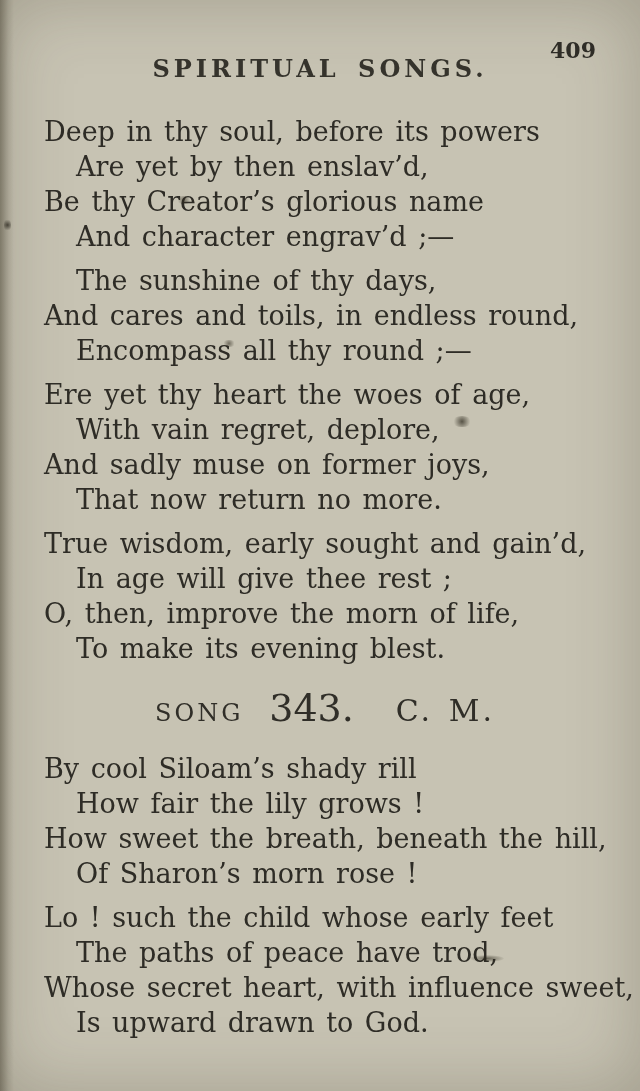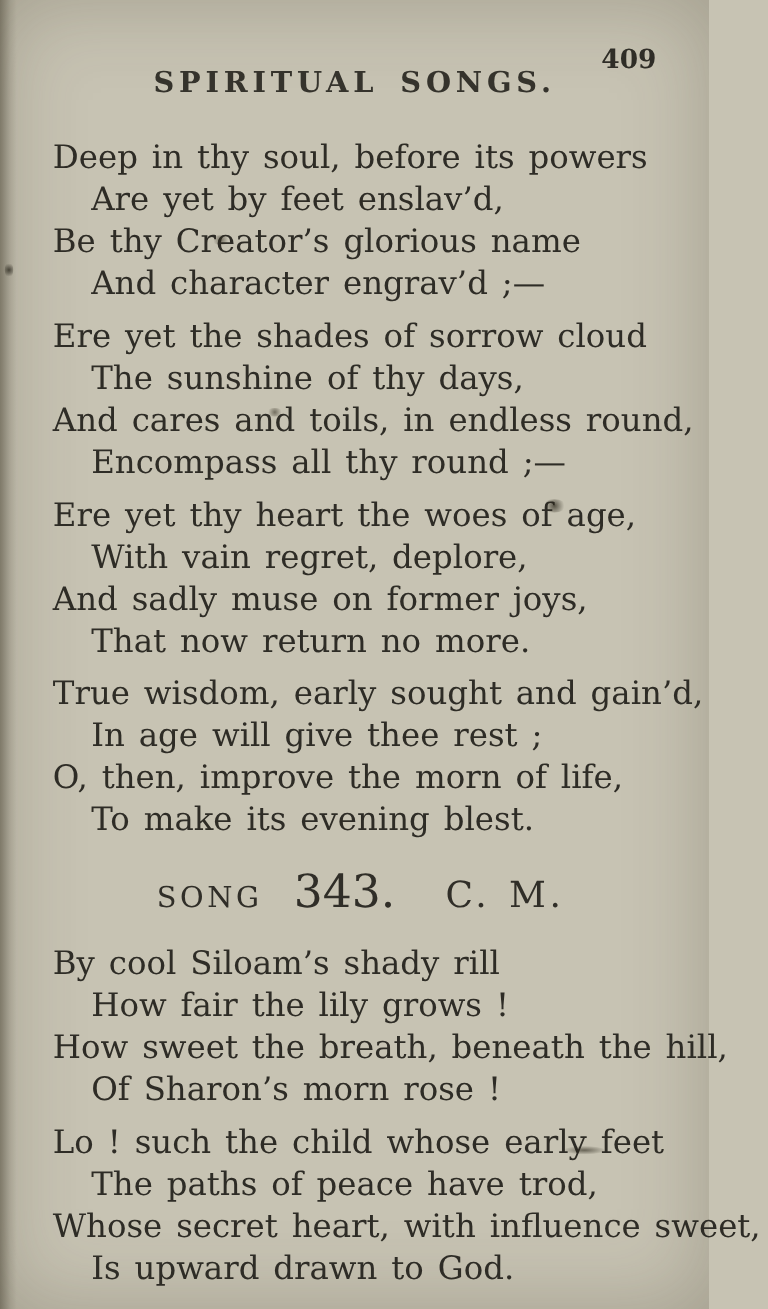--- a/index.html
+++ b/index.html
@@ -5,21 +5,21 @@
   html,body{margin:0;padding:0;}
   body{
     width:640px;height:1091px;
     font-family:"DejaVu Serif","Liberation Serif",serif;
     color:#2e2c26;
     overflow:hidden;
     background:#c7c3b3;
   }
   .page{
     position:relative;
-    width:591px;height:1091px;
+    width:640px;height:1091px;
     background:
       radial-gradient(ellipse at 58% 35%, rgba(255,255,255,0.12), rgba(0,0,0,0) 65%),
       linear-gradient(90deg, #8d8875 0px, #aaa593 8px, #bfbbaa 22px, #c8c4b4 55px, #cbc7b7 50%, #c7c3b3 85%, #beba a9 100%),
       #c7c3b3;
     box-shadow: inset 0 0 70px rgba(70,62,44,0.28);
   }
   .edge-strip{
     position:absolute;left:0;top:0;bottom:0;width:14px;
     background:linear-gradient(90deg, rgba(60,54,38,0.45), rgba(60,54,38,0.12) 60%, rgba(60,54,38,0) 100%);
     pointer-events:none;
@@ -102,26 +102,25 @@
 
   <header class="header">
     <span class="running-title">SPIRITUAL SONGS.</span>
     <span class="page-number">409</span>
   </header>
 
   <main class="body-text">
     <section id="stanzas-top">
         <div class="stanza">
           <div class="line">Deep in thy soul, before its powers</div>
-          <div class="line indent">Are yet by feet enslav’d,</div>
+          <div class="line indent">Are yet by then enslav’d,</div>
           <div class="line">Be thy Creator’s glorious name</div>
           <div class="line indent">And character engrav’d ;—</div>
         </div>
         <div class="stanza">
-          <div class="line">Ere yet the shades of sorrow cloud</div>
           <div class="line indent">The sunshine of thy days,</div>
           <div class="line">And cares and toils, in endless round,</div>
           <div class="line indent">Encompass all thy round ;—</div>
         </div>
         <div class="stanza">
           <div class="line">Ere yet thy heart the woes of age,</div>
           <div class="line indent">With vain regret, deplore,</div>
           <div class="line">And sadly muse on former joys,</div>
           <div class="line indent">That now return no more.</div>
         </div>

